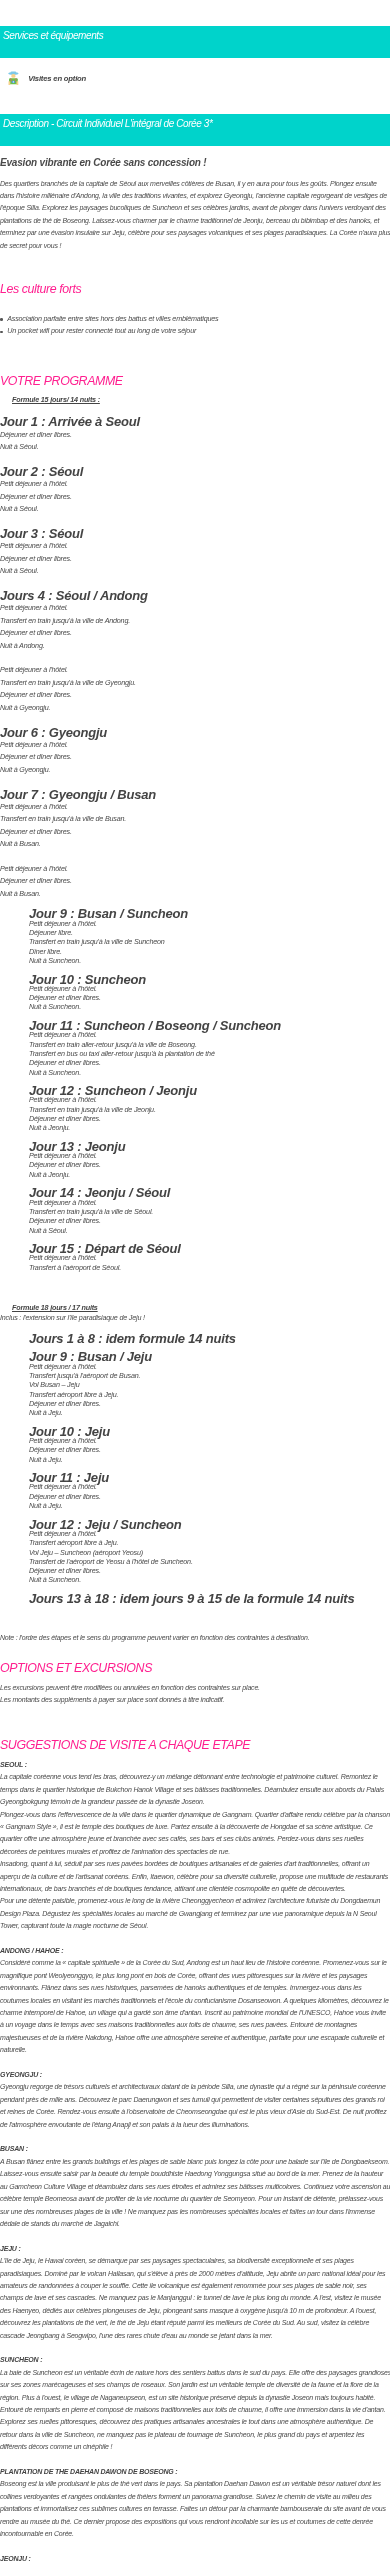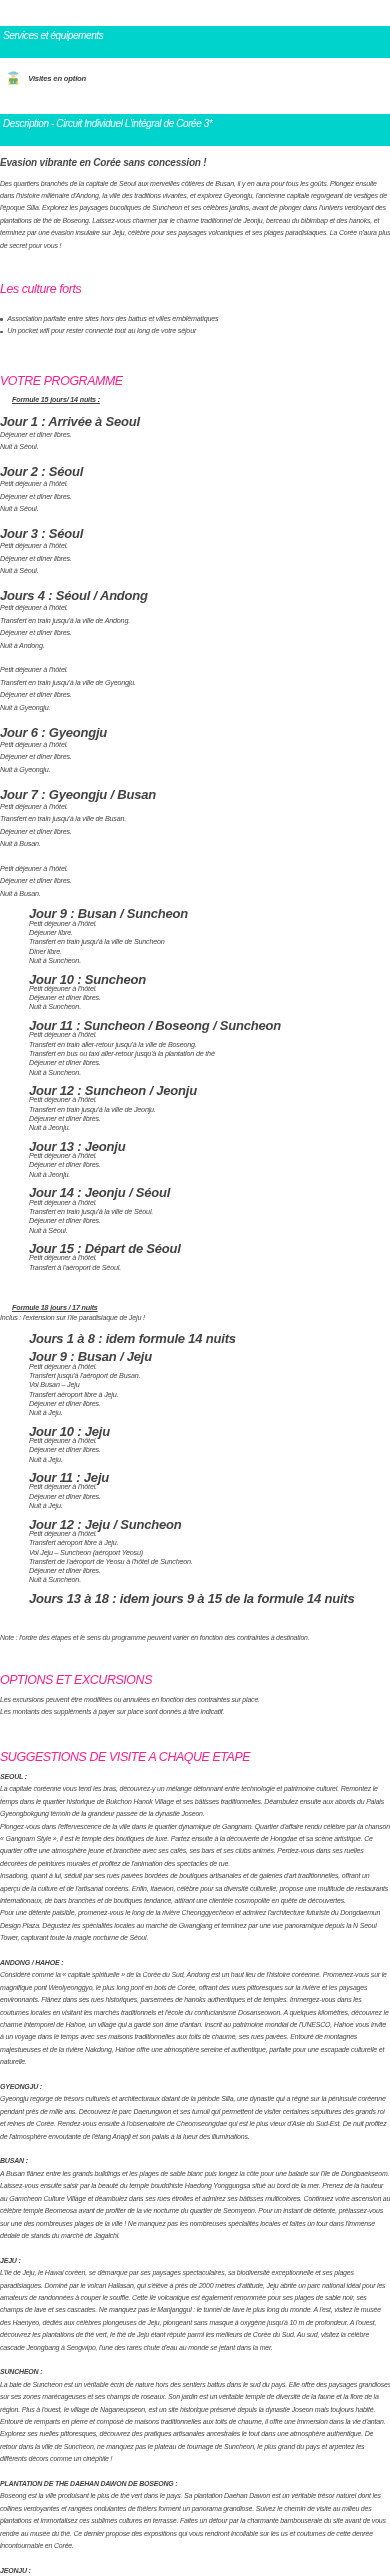--- a/index.html
+++ b/index.html
@@ -227,21 +227,21 @@
             <p class="day-line">Nuit à Suncheon.</p>
           </div>
           <div class="day compact" style="margin-top: 9.3px;">
             <p class="day-title">Jours 13 à 18 : idem jours 9 à 15 de la formule 14 nuits</p>
           </div>
         </div>
     </div>
 
     <p class="para" style="margin-top:29px;">Note : l'ordre des étapes et le sens du programme peuvent varier en fonction des contraintes à destination.</p>
 
-    <h2 class="pink-h" style="margin-top:28px;">OPTIONS ET EXCURSIONS</h2>
+    <h2 class="pink-h" style="margin-top:16px;">OPTIONS ET EXCURSIONS</h2>
     <div style="margin-top:7.2px;">
       <p class="para">Les excursions peuvent être modifiées ou annulées en fonction des contraintes sur place.</p>
       <p class="para">Les montants des suppléments à payer sur place sont donnés à titre indicatif.</p>
     </div>
 
     <h2 class="pink-h" style="margin-top:31px;">SUGGESTIONS DE VISITE A CHAQUE ETAPE</h2>
     <div id="suggestions-places">
         <div class="block" style="margin-top: 7.2px;">
           <p class="sub-title">SEOUL :</p>
           <p class="para">La capitale coréenne vous tend les bras, découvrez-y un mélange détonnant entre technologie et patrimoine culturel. Remontez le temps dans le quartier historique de Bukchon Hanok Village et ses bâtisses traditionnelles. Déambulez ensuite aux abords du Palais Gyeongbokgung témoin de la grandeur passée de la dynastie Joseon.</p>

